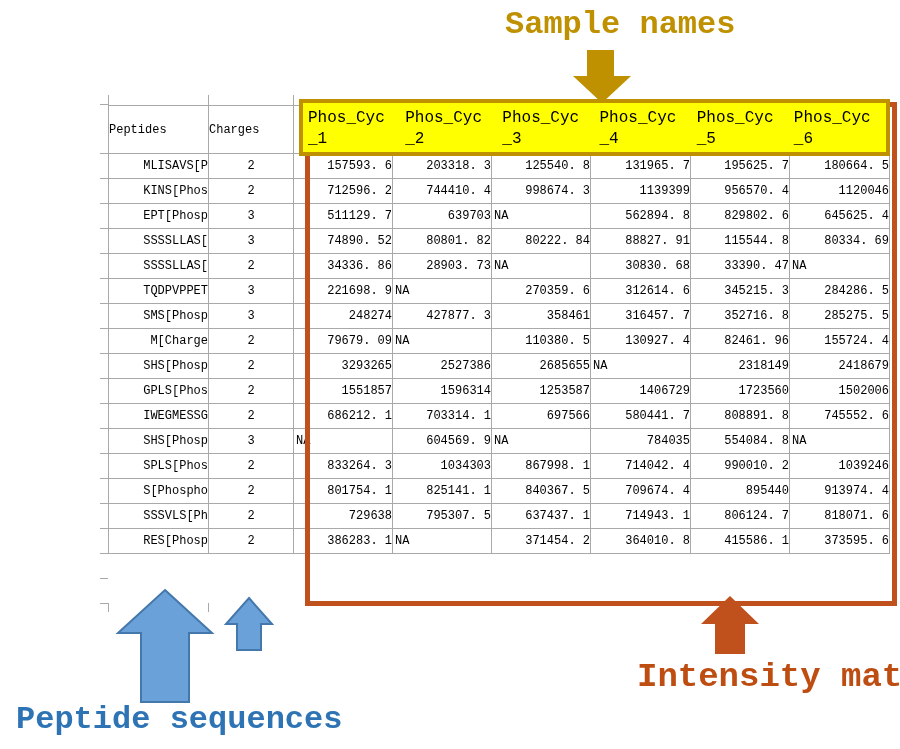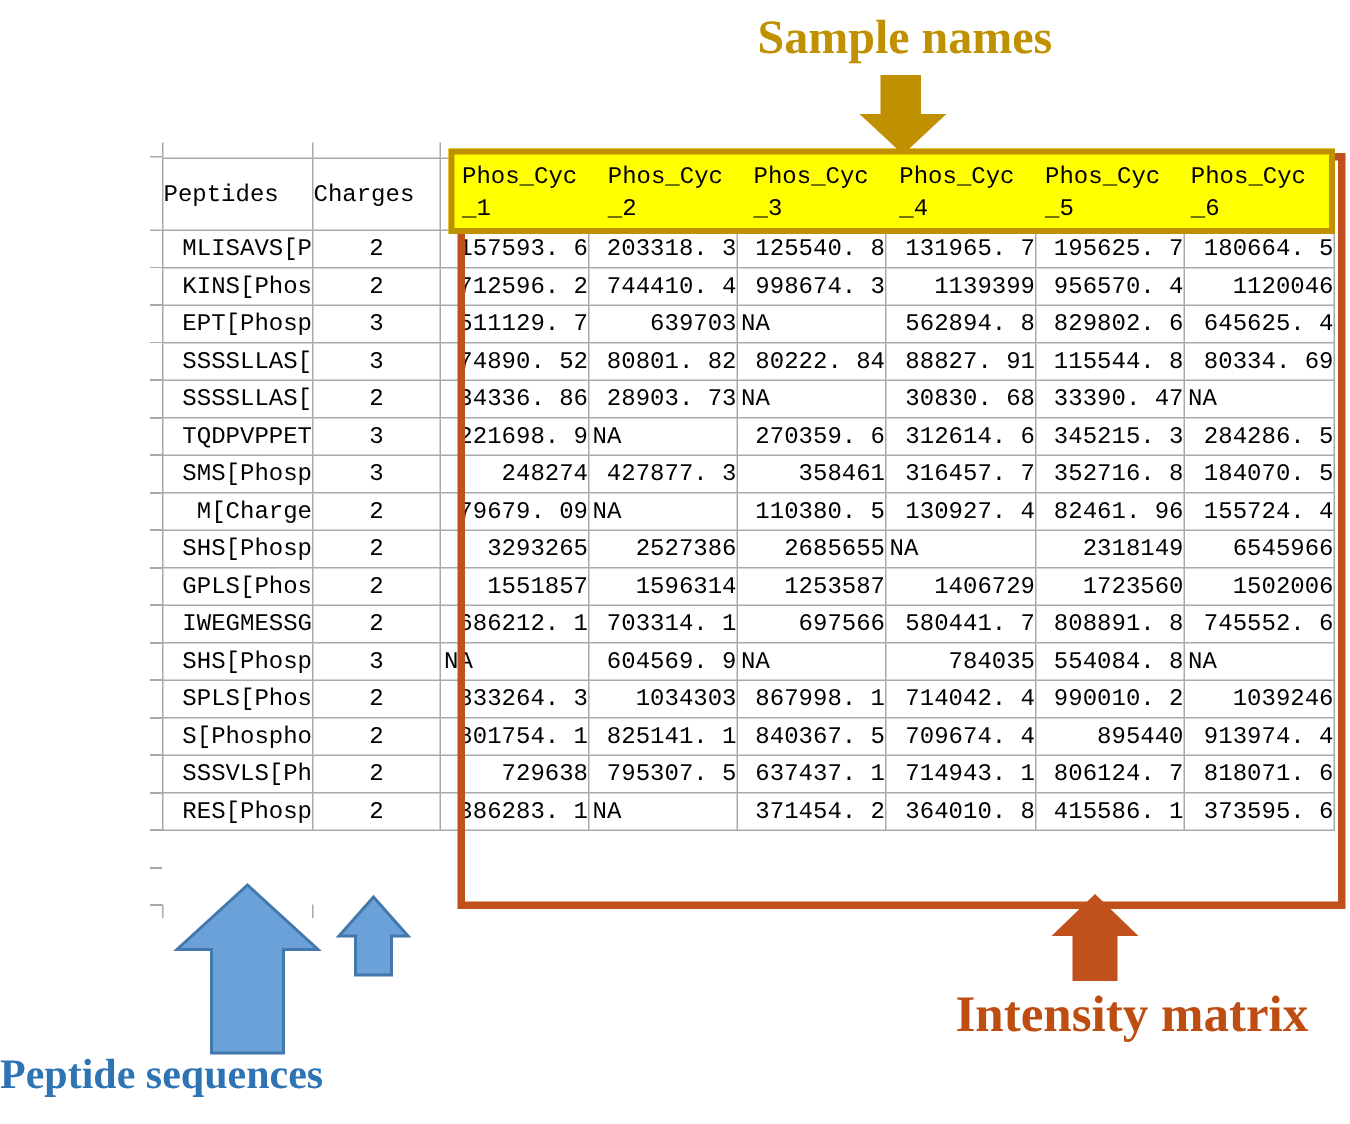--- a/index.html
+++ b/index.html
@@ -7,21 +7,21 @@
     --matrix:#C0511C; --blue-text:#2E74B5; --orange-text:#BE4D12;
     --arrow-blue:#6AA1D8; --arrow-blue-stroke:#4478AC;
   }
   html,body{margin:0;padding:0;background:#fff;}
   .canvas{position:relative;width:900px;height:749px;background:#fff;overflow:hidden;
           font-family:"Liberation Sans",sans-serif;}
 
   
   table.sheet{position:absolute;left:108px;top:105px;border-collapse:collapse;
               table-layout:fixed;font-family:"Liberation Mono","DejaVu Sans Mono",monospace;
-              font-size:16px;color:#000;}
+              font-size:12px;color:#000;}
   table.sheet td, table.sheet th{border:1px solid var(--grid,#A9A9A9);padding:0;
               overflow:hidden;white-space:nowrap;font-weight:normal;}
   table.sheet th{height:47px;background:#fff;}
   th.hd-blue{background:var(--blue-hd,#A6C6E7);text-align:left;padding-left:7px;
              vertical-align:middle;}
   table.sheet td{height:24px;background:#fff;}
   td.pep{text-align:right;padding-left:3px;}
   td.chg{text-align:center;}
   td.val{text-align:right;padding-right:5px;}
   td.val.na{text-align:left;padding-left:2px;}
@@ -36,21 +36,21 @@
   .sample-box .slabel{width:97px;padding:2px 0 0 5px;white-space:pre-line;
               font-family:"Liberation Mono","DejaVu Sans Mono",monospace;
               font-size:16px;line-height:21px;color:#000;overflow:hidden;}
 
   
   .stub{position:absolute;background:var(--grid,#A9A9A9);z-index:0;}
   .stub-strip{position:absolute;left:100px;top:153px;width:8px;height:452px;z-index:0;
       background:repeating-linear-gradient(to bottom,var(--grid,#A9A9A9) 0 1px,transparent 1px 25px);}
 
   
-  .ann{position:absolute;font-family:Liberation Serif, serif;
+  .ann{position:absolute;font-family:Liberation Mono, monospace;
        font-weight:bold;z-index:4;white-space:nowrap;}
   .ann-gold{color:var(--gold,#BF9000);}
   .ann-blue{color:var(--blue-text,#2E74B5);}
   .ann-orange{color:var(--orange-text,#BE4D12);}
   svg.arrow{position:absolute;z-index:4;overflow:visible;}
   svg.arrow.blue polygon{fill:var(--arrow-blue,#6AA1D8);stroke:var(--arrow-blue-stroke,#4478AC);stroke-width:2;}
   svg.arrow.gold polygon{fill:var(--gold,#BF9000);}
   svg.arrow.orange polygon{fill:var(--matrix,#C0511C);}
 </style>
 </head>
@@ -151,41 +151,41 @@
           <td class="val">284286. 5</td>
         </tr>
         <tr>
           <td class="pep">SMS[Phosp</td>
           <td class="chg">3</td>
           <td class="val">248274</td>
           <td class="val">427877. 3</td>
           <td class="val">358461</td>
           <td class="val">316457. 7</td>
           <td class="val">352716. 8</td>
-          <td class="val">184070. 5</td>
+          <td class="val">285275. 5</td>
         </tr>
         <tr>
           <td class="pep">M[Charge</td>
           <td class="chg">2</td>
           <td class="val">79679. 09</td>
           <td class="val na">NA</td>
           <td class="val">110380. 5</td>
           <td class="val">130927. 4</td>
           <td class="val">82461. 96</td>
           <td class="val">155724. 4</td>
         </tr>
         <tr>
           <td class="pep">SHS[Phosp</td>
           <td class="chg">2</td>
           <td class="val">3293265</td>
           <td class="val">2527386</td>
           <td class="val">2685655</td>
           <td class="val na">NA</td>
           <td class="val">2318149</td>
-          <td class="val">6545966</td>
+          <td class="val">2418679</td>
         </tr>
         <tr>
           <td class="pep">GPLS[Phos</td>
           <td class="chg">2</td>
           <td class="val">1551857</td>
           <td class="val">1596314</td>
           <td class="val">1253587</td>
           <td class="val">1406729</td>
           <td class="val">1723560</td>
           <td class="val">1502006</td>
@@ -278,15 +278,15 @@
   <svg class="arrow blue" style="left:117px;top:589px;" width="96" height="114" viewBox="0 0 96 114">
     <polygon points="48,1 95,44 72,44 72,113 24,113 24,44 1,44"></polygon>
   </svg>
   <svg class="arrow blue" style="left:225px;top:597px;" width="48" height="54" viewBox="0 0 48 54">
     <polygon points="24,1 47,27 36,27 36,53 12,53 12,27 1,27"></polygon>
   </svg>
   <svg class="arrow orange" style="left:701px;top:596px;" width="58" height="58" viewBox="0 0 58 58">
     <polygon points="29,0 58,28 44,28 44,58 14,58 14,28 0,28"></polygon>
   </svg>
 
-  <div class="ann ann-blue" style="left:0;top:701px;font-size:28px;">Peptide sequences</div>
+  <div class="ann ann-blue" style="left:16px;top:701px;font-size:32px;">Peptide sequences</div>
   <div class="ann ann-orange" style="left:605px;top:658px;font-size:34px;margin-left:32px;">Intensity matrix</div>
 </div>
 
 </body></html>

